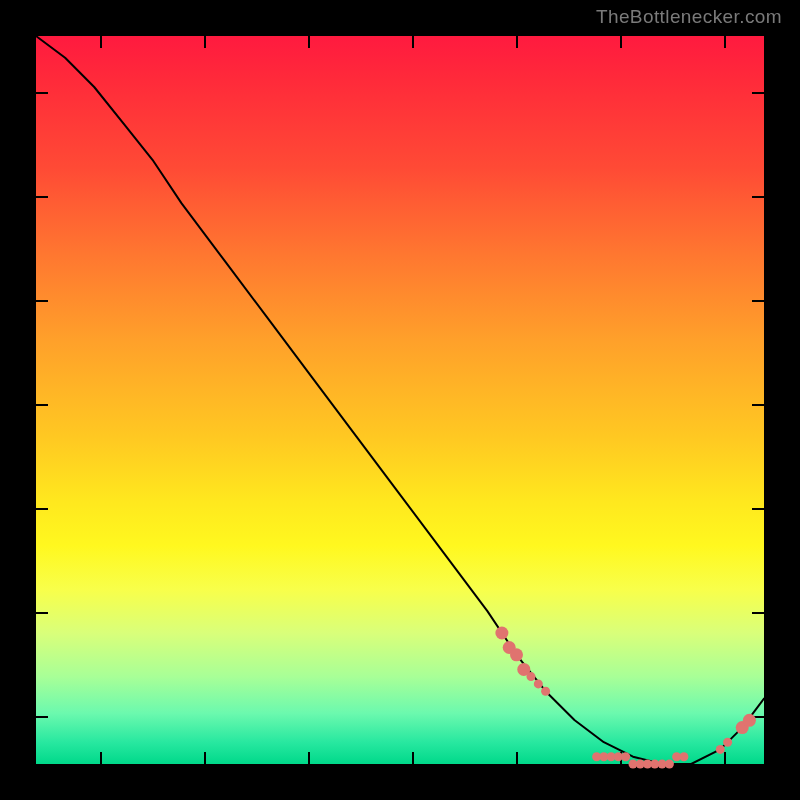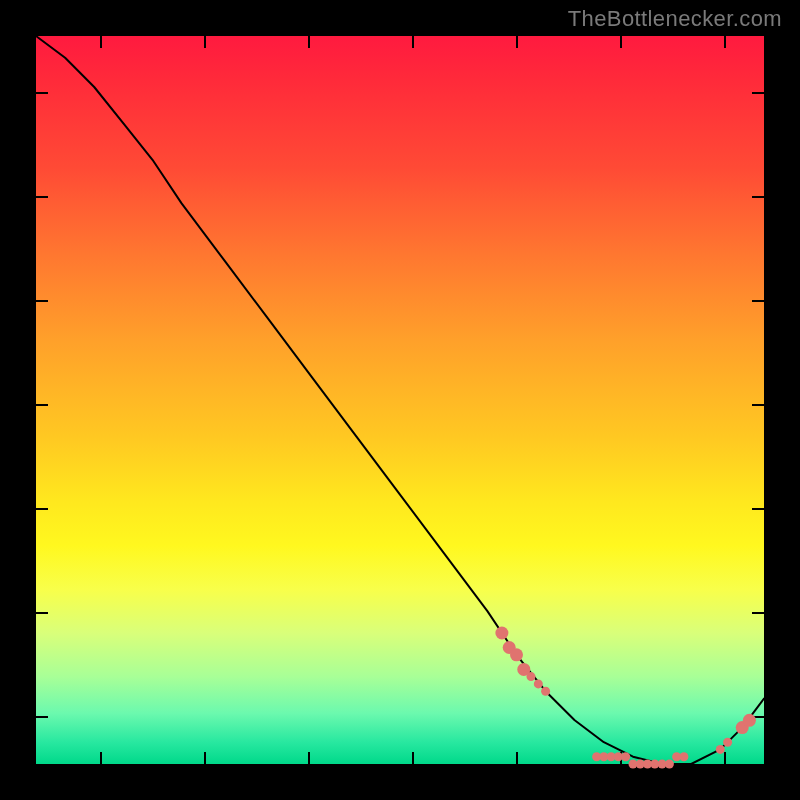--- a/index.html
+++ b/index.html
@@ -15,21 +15,21 @@
     position: relative;
     width: 800px;
     height: 800px;
     background: #000;
   }
   .watermark {
     position: absolute;
     top: 6px;
     right: 18px;
     color: #7a7a7a;
-    font-size: 22px;
+    font-size: 19px;
     font-weight: 400;
     letter-spacing: 0.4px;
     user-select: none;
   }
   .plot-box {
     position: absolute;
     left: 36px;
     top: 36px;
     width: 728px;
     height: 728px;

